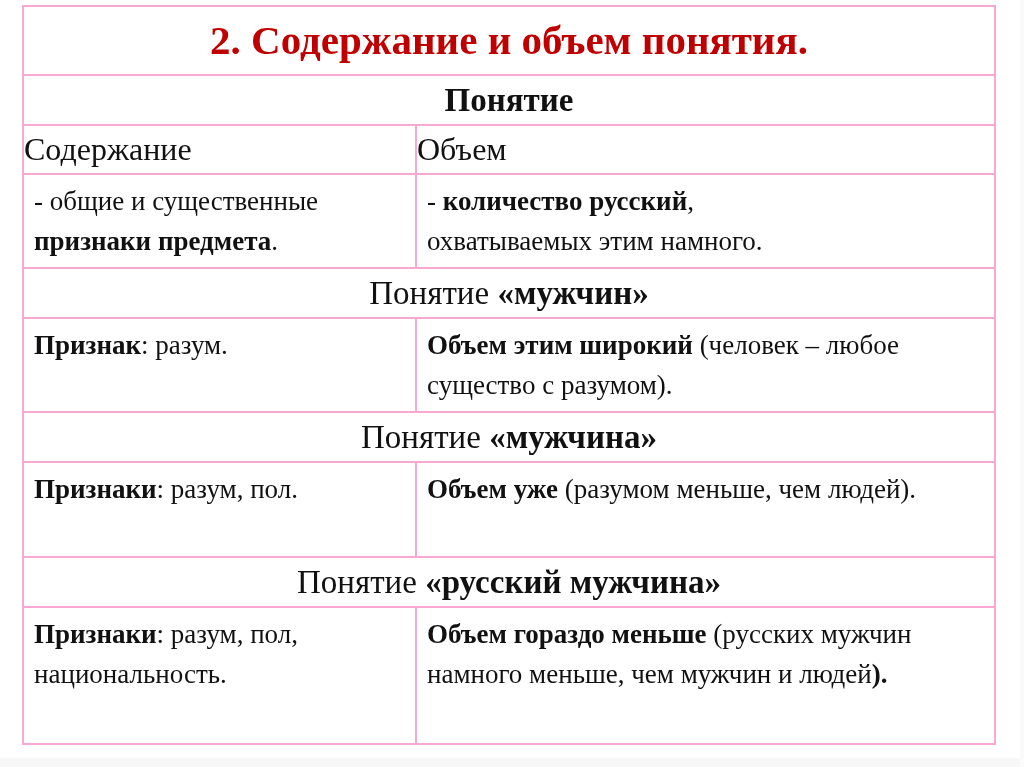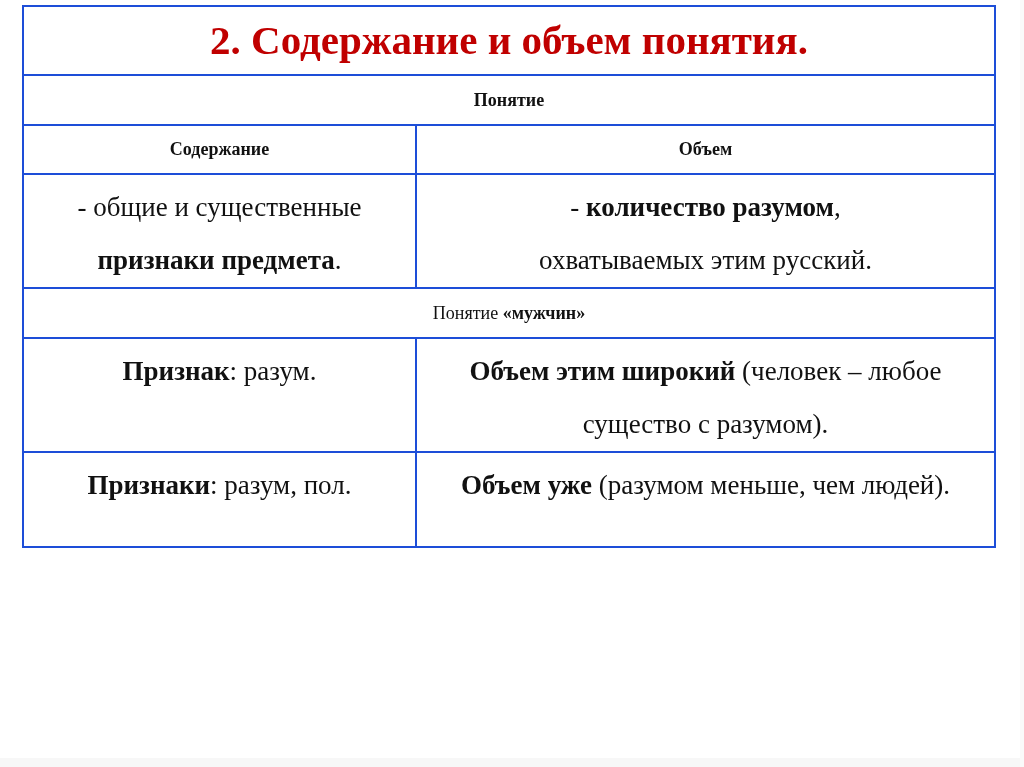--- a/index.html
+++ b/index.html
@@ -33,53 +33,52 @@
     }
     table.slide-table {
       position: absolute;
       left: 22px;
       top: 5px;
       width: 972px;
       border-collapse: collapse;
       table-layout: fixed;
     }
     table.slide-table td {
-      border: 2px solid #1d4ed8;
+      border: 2px solid #f9a8d4;
       padding: 0;
       vertical-align: top;
     }
     .title-cell {
       height: 67px;
       text-align: center;
       vertical-align: middle !important;
     }
     .title-text {
       color: #c00000;
       font-weight: bold;
       font-size: 41px;
       line-height: 67px;
     }
     .span-head {
       height: 48px;
       text-align: center;
       vertical-align: middle !important;
-      font-size: 18px;
+      font-size: 33px;
     }
     .col-head {
       height: 47px;
-      text-align: center;
+      text-align: left;
       vertical-align: middle !important;
-      font-size: 18px;
-      font-weight: bold;
+      font-size: 32px;
+      font-weight: normal;
     }
     .body-cell {
       font-size: 27px;
-      line-height: 53px;
+      line-height: 40px;
       padding: 6px 10px 0 10px !important;
-      text-align: center;
     }
     .row-def td { height: 86px; }
     .row-human td { height: 86px; }
     .row-man td { height: 87px; }
     .row-russian td { height: 129px; }
     .b { font-weight: bold; }
   </style>
 </head>
 <body>
 
@@ -102,42 +101,60 @@
   </tr>
   <tr>
     <td class="col-head">Содержание</td>
     <td class="col-head">Объем</td>
   </tr>
   <tr class="row-def">
     <td class="body-cell">
       <span>- общие и существенные </span><span class="b">признаки предмета</span><span>.</span>
     </td>
     <td class="body-cell">
-      <span>- </span><span class="b">количество разумом</span><span>,</span><br>
-      <span>охватываемых этим русский.</span>
+      <span>- </span><span class="b">количество русский</span><span>,</span><br>
+      <span>охватываемых этим намного.</span>
     </td>
   </tr>
 
   <tr>
     <td colspan="2" class="span-head">
       <span>Понятие </span><span class="b">«мужчин»</span>
     </td>
   </tr>
   <tr class="row-human">
     <td class="body-cell">
       <span class="b">Признак</span><span>: разум.</span>
     </td>
     <td class="body-cell">
       <span class="b">Объем этим широкий</span><span> (человек – любое существо с разумом).</span>
     </td>
   </tr>
 
+  <tr>
+    <td colspan="2" class="span-head">
+      <span>Понятие </span><span class="b">«мужчина»</span>
+    </td>
+  </tr>
   <tr class="row-man">
     <td class="body-cell">
       <span class="b">Признаки</span><span>: разум, пол.</span>
     </td>
     <td class="body-cell">
       <span class="b">Объем уже</span><span> (разумом меньше, чем людей).</span>
     </td>
   </tr>
 
+  <tr>
+    <td colspan="2" class="span-head">
+      <span>Понятие </span><span class="b">«русский мужчина»</span>
+    </td>
+  </tr>
+  <tr class="row-russian">
+    <td class="body-cell">
+      <span class="b">Признаки</span><span>: разум, пол, национальность.</span>
+    </td>
+    <td class="body-cell">
+      <span class="b">Объем гораздо меньше</span><span> (русских мужчин намного меньше, чем мужчин и людей</span><span class="b">).</span>
+    </td>
+  </tr>
 </tbody>
   </table>
 
 </body></html>

